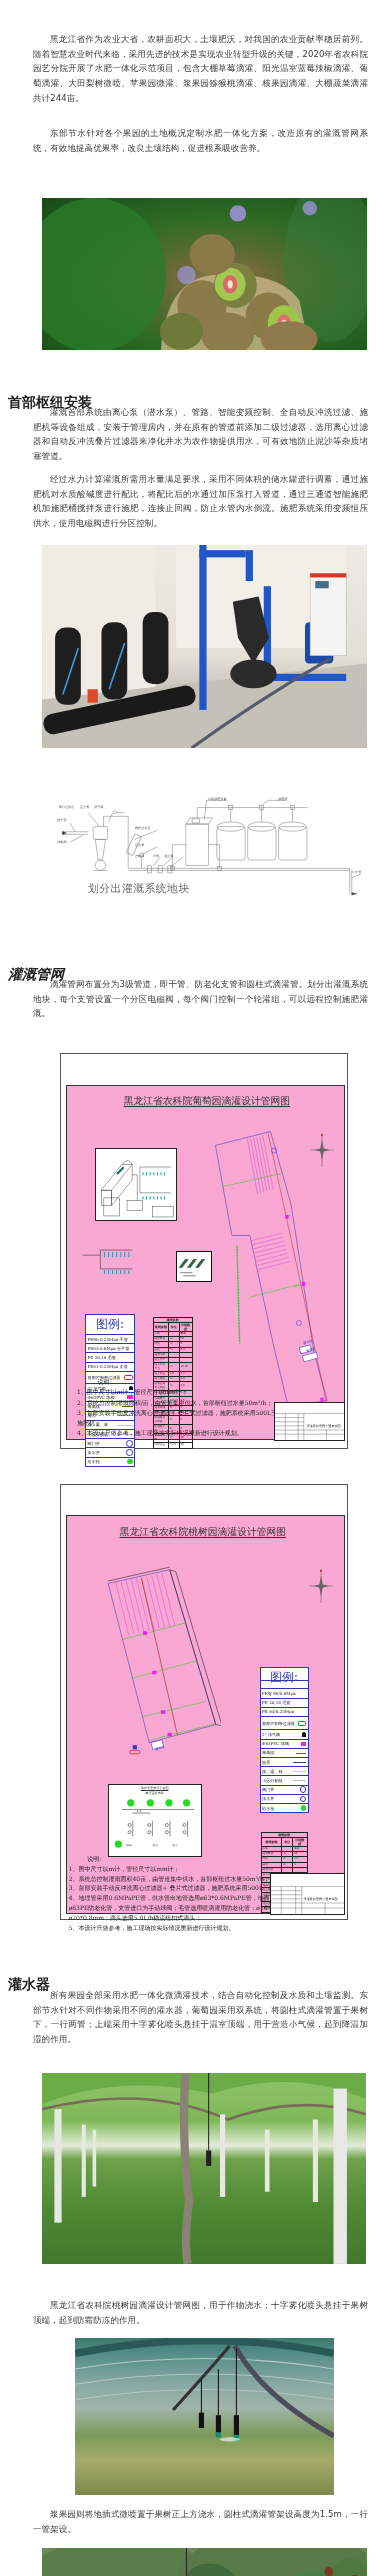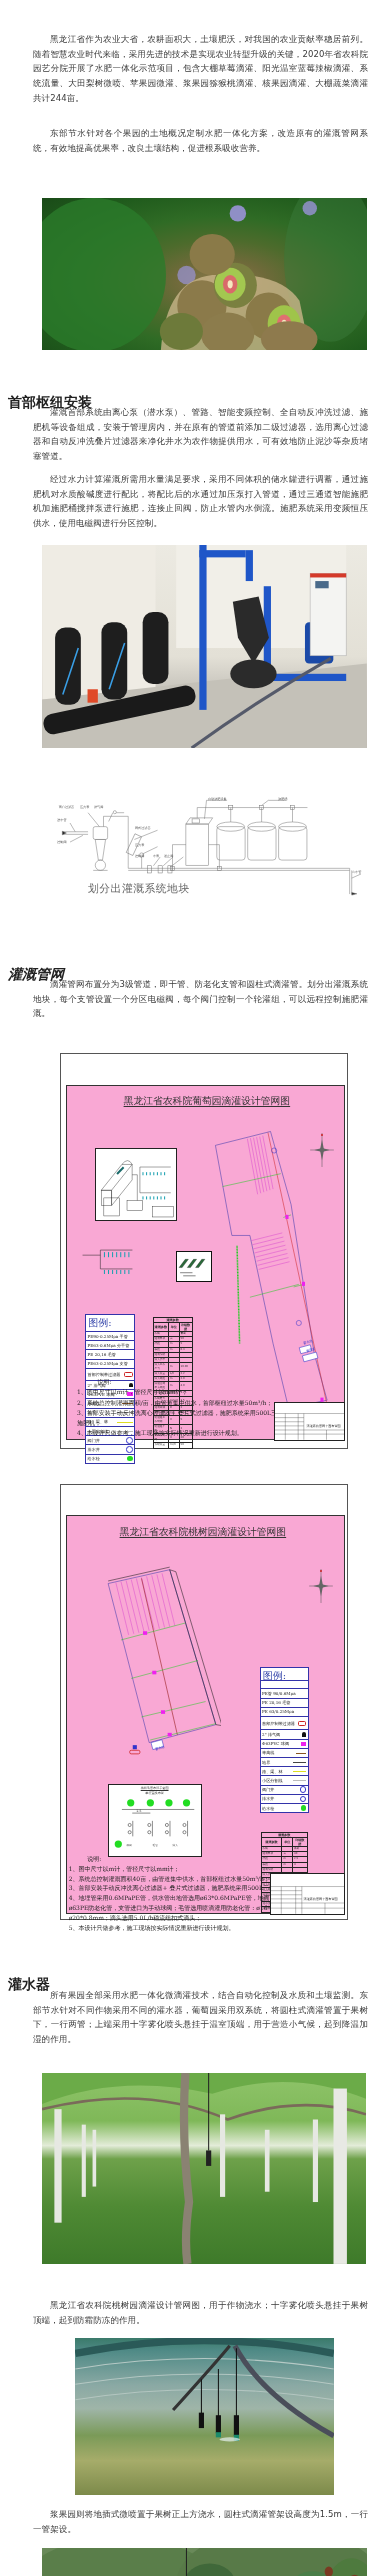--- a/index.html
+++ b/index.html
@@ -11,36 +11,36 @@
   .heading { position: absolute; left: 0; width: 391px; text-align: left; font-size: 14px;
              font-weight: bold; color: #222; margin: 8px; }
   .photo { position: absolute; overflow: hidden; }
   .frame { position: absolute; border: 0.5px solid #555; background: #fff; }
   .inner { position: absolute; border: 0.8px solid #333; background: #f9a8d4; }
   .cad-title { position: absolute; font-family: "DejaVu Serif", "Liberation Serif", serif; font-size: 9.8px;
                color: #333; text-decoration: underline; text-underline-offset: 2.1px; white-space: nowrap; }
   .notes { position: absolute; font-family: "DejaVu Serif", "Liberation Serif", serif; font-size: 6px;
            line-height: 10.3px; color: #222; white-space: pre-line; }
   .legend { position: absolute; border: 0.5px solid #3333aa; background: #fff; font-family: "DejaVu Serif", "Liberation Serif", serif; font-size: 4.1px; }
-  .legend .lh { color: #3344aa; font-size: 10px; padding: 1px 2.1px; border-bottom: 0.5px solid #3333aa; }
+  .legend .lh { color: #3344aa; font-size: 12px; padding: 1px 2.1px; border-bottom: 0.5px solid #3333aa; text-align: center; }
   .legend .lr { display: flex; align-items: center; justify-content: space-between; border-bottom: 0.5px solid #3333aa;
                 height: 8.2px; padding: 0 1.5px; color: #222; white-space: nowrap; }
   .ptable { position: absolute; border-collapse: collapse; font-size: 2.6px; font-family: "DejaVu Sans", sans-serif; }
   .ptable td, .ptable th { border: 0.5px solid #222; padding: 0 1px; height: 4.1px; line-height: 4.1px; }
   .ptable th { font-size: 3.1px; }
   .titleblock { position: absolute; border: 0.5px solid #222; background: #fff; font-size: 2.6px; }
   .tb-label { position: absolute; font-size: 3.1px; color: #222; white-space: nowrap; }
   .compass { position: absolute; width: 26px; height: 36px; }
   .diag-label { position: absolute; font-size: 3.1px; color: #555; white-space: nowrap; }
   .big-caption { position: absolute; font-size: 10.8px; color: #666; letter-spacing: 0.5px; white-space: nowrap; }
 </style>
 </head>
 <body>
 
-<p class="para" style="top:32px;">黑龙江省作为农业大省，农耕面积大，土壤肥沃，对我国的农业贡献率稳居前列。随着智慧农业时代来临，采用先进的技术是实现农业转型升级的关键，2020年省农科院园艺分院开展了水肥一体化示范项目，包含大棚草莓滴灌、阳光温室蓝莓辣椒滴灌、系统流量、大田梨树微喷、苹果园微灌、浆果园猕猴桃滴灌、核果园滴灌、大棚蔬菜滴灌共计244亩。</p>
+<p class="para" style="top:32px;">黑龙江省作为农业大省，农耕面积大，土壤肥沃，对我国的农业贡献率稳居前列。随着智慧农业时代来临，采用先进的技术是实现农业转型升级的关键，2020年省农科院园艺分院开展了水肥一体化示范项目，包含大棚草莓滴灌、阳光温室蓝莓辣椒滴灌、葡萄滴灌、大田梨树微喷、苹果园微灌、浆果园猕猴桃滴灌、核果园滴灌、大棚蔬菜滴灌共计244亩。</p>
 <p class="para" style="top:126px;">东部节水针对各个果园的土地概况定制水肥一体化方案，改造原有的灌溉管网系统，有效地提高优果率，改良土壤结构，促进根系吸收营养。</p>
 
 <div class="photo" style="left:42px; top:198px; width:325px; height:152px; background: radial-gradient(ellipse at 55% 55%, #8a7a4a 0%, #6f6a3a 18%, #4d6b2c 35%, #2f6b25 55%, #1f5a1c 80%, #1a4a18 100%);">
   <svg width="325" height="152" viewBox="0 0 630 296">
     <ellipse cx="100" cy="150" rx="140" ry="150" fill="#2a7a2a" opacity="0.8"></ellipse>
     <ellipse cx="560" cy="120" rx="90" ry="160" fill="#3a7a3a" opacity="0.5"></ellipse>
     <circle cx="380" cy="30" r="16" fill="#9a94d8" opacity="0.9"></circle>
     <circle cx="520" cy="20" r="14" fill="#9a94d8" opacity="0.8"></circle>
     <circle cx="280" cy="150" r="18" fill="#9a94d8" opacity="0.7"></circle>
     <path d="M230 296 Q240 160 330 150 Q460 140 500 200 L520 296 Z" fill="#c9b58a" opacity="0.8"></path>

